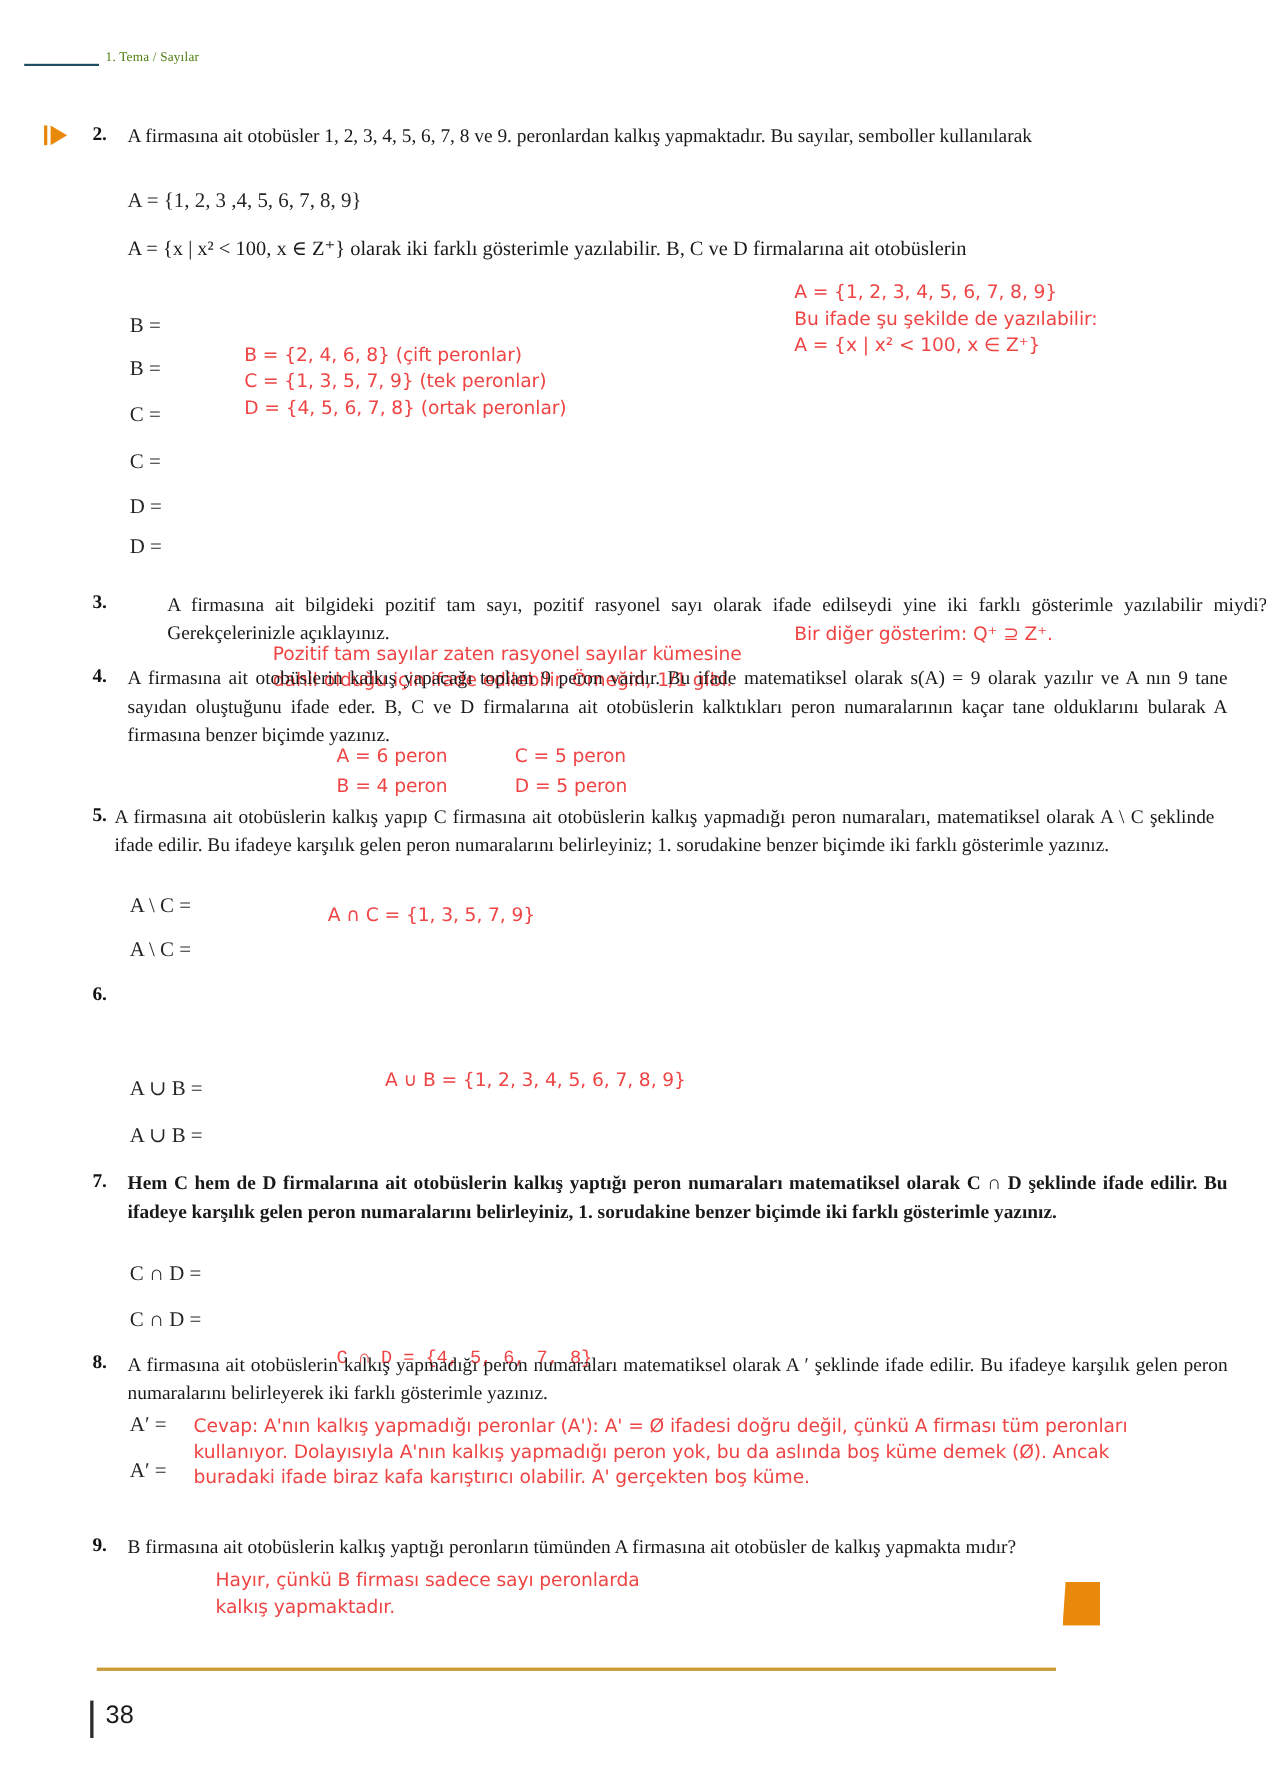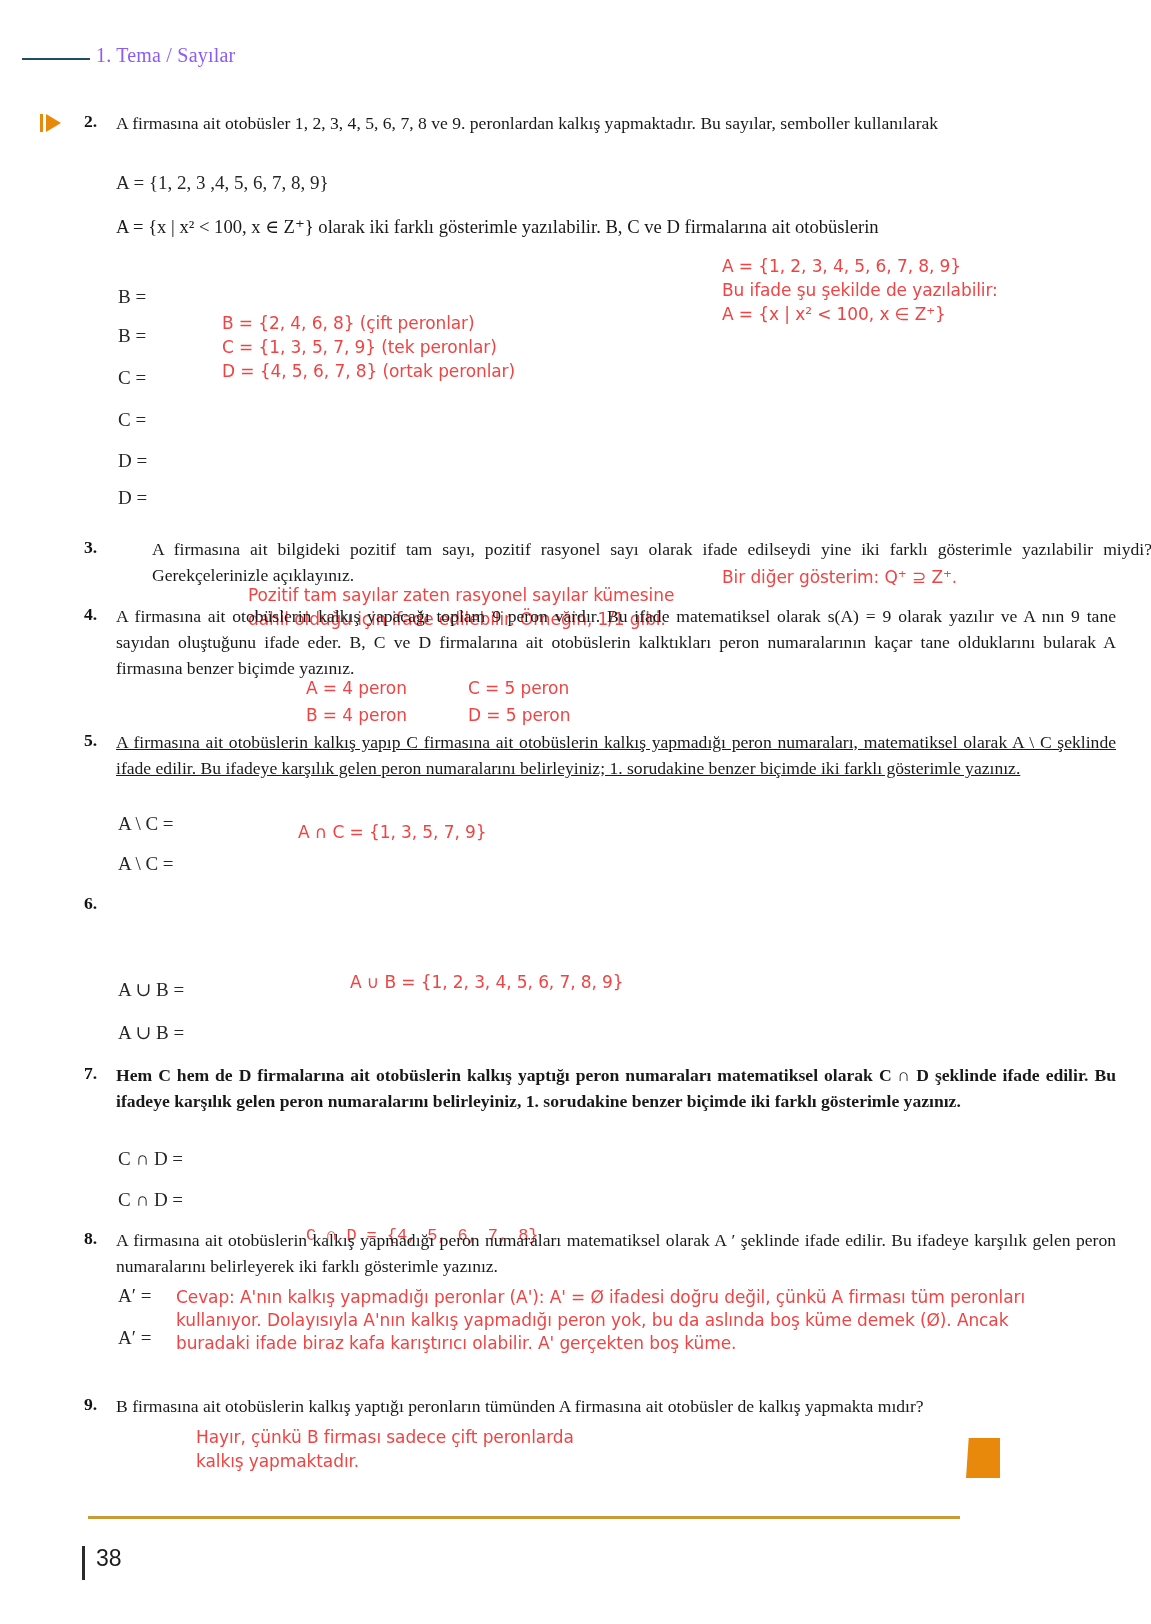--- a/index.html
+++ b/index.html
@@ -30,22 +30,22 @@
     top: 14px;
     width: 68px;
     height: 2px;
     background: #1f4e62;
   }
   .header-title {
     position: absolute;
     left: 96px;
     top: 0;
     font-family: "Liberation Serif", "DejaVu Serif", serif;
-    font-size: 20px;
-    color: #8b5cf6;
+    font-size: 12px;
+    color: #4d7c0f;
     letter-spacing: .2px;
     white-space: nowrap;
   }
 
   
   .page {
     position: absolute;
     left: 0;
     top: 0;
     width: 1151px;
@@ -171,27 +171,27 @@
   <div class="qnum" style="left:84px; top:537px;">3.</div>
   <div class="q" style="left:116px; top:537px; width:1000px;margin-left:36px;">A firmasına ait bilgideki pozitif tam sayı, pozitif rasyonel sayı olarak ifade edilseydi yine iki farklı gösterimle yazılabilir miydi? Gerekçelerinizle açıklayınız.</div>
 
   <div class="ann" style="left:248px; top:583px; width:470px;">Pozitif tam sayılar zaten rasyonel sayılar kümesine
 dahil olduğu için ifade edilebilir. Örneğin, 1/1 gibi.</div>
   <div class="ann" style="left:722px; top:565px; width:340px;">Bir diğer gösterim: Q⁺ ⊇ Z⁺.</div>
 
   <div class="qnum" style="left:84px; top:604px;">4.</div>
   <div class="q" style="left:116px; top:604px; width:1000px;">A firmasına ait otobüslerin kalkış yapacağı toplam 9 peron vardır. Bu ifade matematiksel olarak s(A) = 9 olarak yazılır ve A nın 9 tane sayıdan oluştuğunu ifade eder. B, C ve D firmalarına ait otobüslerin kalktıkları peron numaralarının kaçar tane olduklarını bularak A firmasına benzer biçimde yazınız.</div>
 
-  <div class="ann" style="left:306px; top:676px;">A = 4 peron</div>
+  <div class="ann" style="left:306px; top:676px;">A = 6 peron</div>
   <div class="ann" style="left:306px; top:703px;">B = 4 peron</div>
   <div class="ann" style="left:468px; top:676px;">C = 5 peron</div>
   <div class="ann" style="left:468px; top:703px;">D = 5 peron</div>
 
   <div class="qnum" style="left:84px; top:730px;">5.</div>
-  <div class="q" style="left:116px; top:730px; width:1000px;text-decoration:underline;">A firmasına ait otobüslerin kalkış yapıp C firmasına ait otobüslerin kalkış yapmadığı peron numaraları, matematiksel olarak  A \ C  şeklinde ifade edilir. Bu ifadeye karşılık gelen peron numaralarını belirleyiniz; 1. sorudakine benzer biçimde iki farklı gösterimle yazınız.</div>
+  <div class="q" style="left:104px; top:730px; width:1000px;">A firmasına ait otobüslerin kalkış yapıp C firmasına ait otobüslerin kalkış yapmadığı peron numaraları, matematiksel olarak  A \ C  şeklinde ifade edilir. Bu ifadeye karşılık gelen peron numaralarını belirleyiniz; 1. sorudakine benzer biçimde iki farklı gösterimle yazınız.</div>
 
   <div class="mathline" style="left:118px; top:813px;">A \ C =</div>
   <div class="mathline" style="left:118px; top:853px;">A \ C =</div>
   <div class="ann" style="left:298px; top:820px;">A ∩ C = {1, 3, 5, 7, 9}</div>
 
   <div class="qnum" style="left:84px; top:893px;">6.</div>
 
   <div class="mathline" style="left:118px; top:978px;">A ∪ B =</div>
   <div class="mathline" style="left:118px; top:1021px;">A ∪ B =</div>
   <div class="ann" style="left:350px; top:970px;">A ∪ B = {1, 2, 3, 4, 5, 6, 7, 8, 9}</div>
@@ -207,21 +207,21 @@
   <div class="q" style="left:116px; top:1228px; width:1000px;">A firmasına ait otobüslerin kalkış yapmadığı peron numaraları matematiksel olarak  A ′  şeklinde ifade edilir. Bu ifadeye karşılık gelen peron numaralarını belirleyerek iki farklı gösterimle yazınız.</div>
 
   <div class="mathline" style="left:118px; top:1285px;">A′ =</div>
   <div class="mathline" style="left:118px; top:1327px;">A′ =</div>
   <div class="ann tight" style="left:176px; top:1286px; width:900px;">Cevap: A'nın kalkış yapmadığı peronlar (A'): A' = Ø ifadesi doğru değil, çünkü A firması tüm peronları
 kullanıyor. Dolayısıyla A'nın kalkış yapmadığı peron yok, bu da aslında boş küme demek (Ø). Ancak
 buradaki ifade biraz kafa karıştırıcı olabilir. A' gerçekten boş küme.</div>
 
   <div class="qnum" style="left:84px; top:1394px;">9.</div>
   <div class="q" style="left:116px; top:1394px; width:1000px;">B firmasına ait otobüslerin kalkış yaptığı peronların tümünden A firmasına ait otobüsler de kalkış yapmakta mıdır?</div>
-  <div class="ann" style="left:196px; top:1425px; width:560px;">Hayır, çünkü B firması sadece çift peronlarda
+  <div class="ann" style="left:196px; top:1425px; width:560px;">Hayır, çünkü B firması sadece sayı peronlarda
 kalkış yapmaktadır.</div>
 
   <div class="footer-tab"></div>
   <div class="footer-rule"></div>
   <div class="page-bar"></div>
   <div class="page-no">38</div>
 
 </div>
 
 </body></html>

